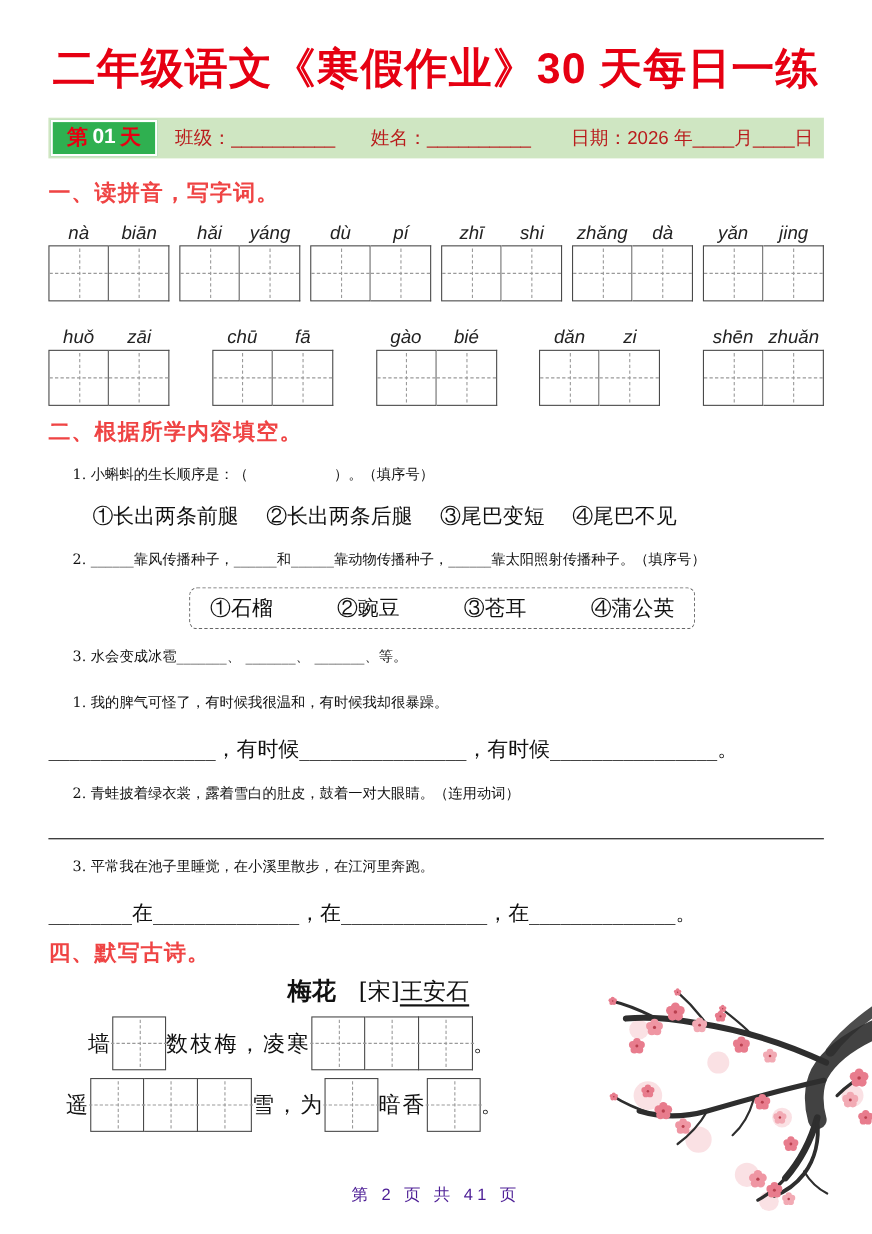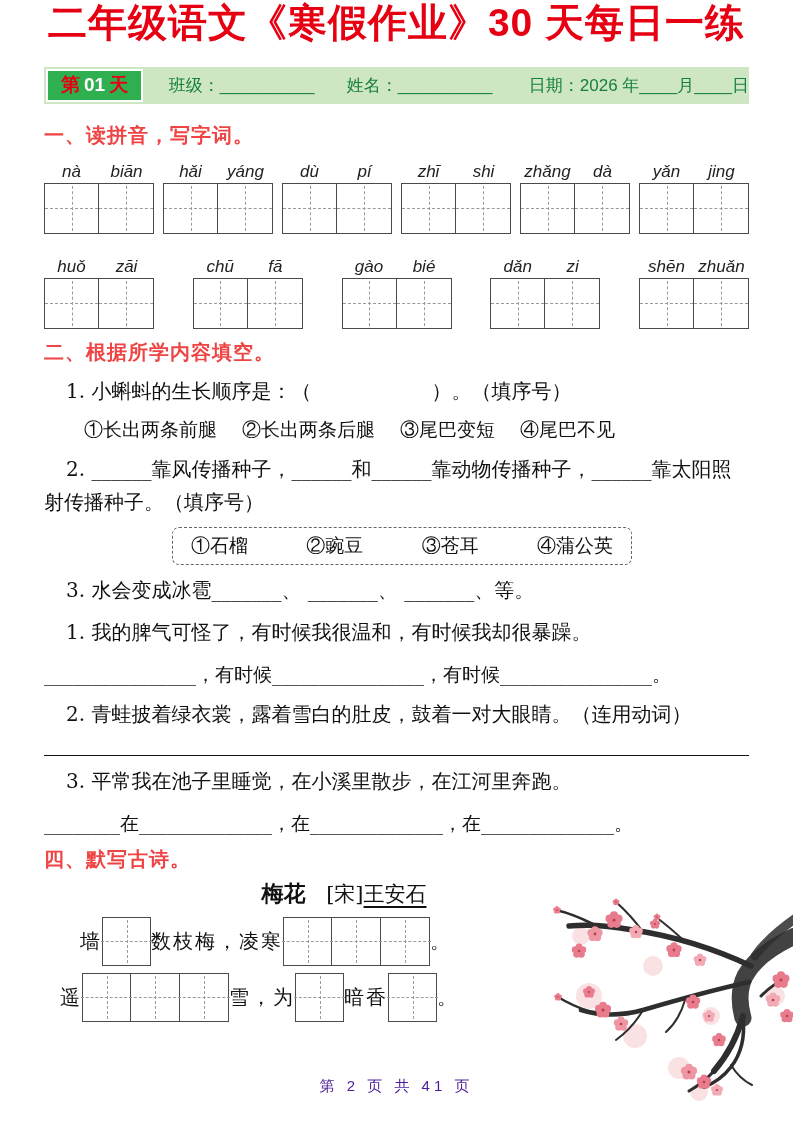--- a/index.html
+++ b/index.html
@@ -8,41 +8,40 @@
     position:relative; width:793px; height:1122px; margin:0 auto;
     background:#fff; overflow:hidden;
     font-family:"DejaVu Serif", serif; color:#111;
   }
   .content { position:relative; z-index:2; padding:0 44px; }
 
   
   .title {
     text-align:center;
     font-family:"Liberation Sans", sans-serif; font-weight:900;
-    font-size:39px; letter-spacing:1px; color:#e60012; line-height:1.2;
+    font-size:39px; letter-spacing:1px; color:#e60012; line-height:1.2;margin-top:40px;
   }
 
   
   .header-bar {
     margin-top:20px; height:37px; background:#cfe6c2;
     display:flex; align-items:center; gap:0;
   }
   .day-badge {
     height:33px; margin-left:2px; padding:0 13px;
     background:#2fb050; border:2px solid #fff;
     display:flex; align-items:center; gap:4px;
     font-family:"Liberation Sans", sans-serif; font-weight:bold; font-size:19px;
   }
   .day-badge .red { color:#e60012; }
   .day-badge .white { color:#fff; }
   .header-fields {
     flex:1; display:flex; align-items:center;
-    font-family:"Liberation Sans", sans-serif; font-size:17px; color:#15803d;
+    font-family:"Liberation Sans", sans-serif; font-size:17px; color:#b91c1c;
     padding-left:16px;
-    justify-content:flex-end;
   }
   .field { white-space:nowrap; }
   .field.class { width:178px; }
   .field.name  { width:182px; }
 
   
   .sec-heading {
     font-family:"Liberation Sans", sans-serif; font-weight:bold;
     font-size:20px; color:#ef4444; letter-spacing:1px;
   }
@@ -71,21 +70,21 @@
   .cell::before {
     content:""; position:absolute; left:50%; top:2px; bottom:2px;
     border-left:1px dashed #9a9a9a;
   }
   .cell::after {
     content:""; position:absolute; top:50%; left:0; right:0;
     border-top:1px dashed #9a9a9a;
   }
 
   
-  .q { font-size:20px; line-height:33px; margin-top:9px; padding-left:22px; }
+  .q { font-size:13px; line-height:33px; margin-top:9px; padding-left:22px; }
   .q.wrap { padding-left:0; text-indent:22px; }
   .q-options { font-size:19px; line-height:30px; margin-top:6px; padding-left:40px; }
 
   .dashed-box {
     margin:8px auto 0 128px; width:460px;
     border:1.6px dashed #666; border-radius:7px;
     padding:5px 18px; display:flex; justify-content:space-between;
     font-size:19px;
   }
 

